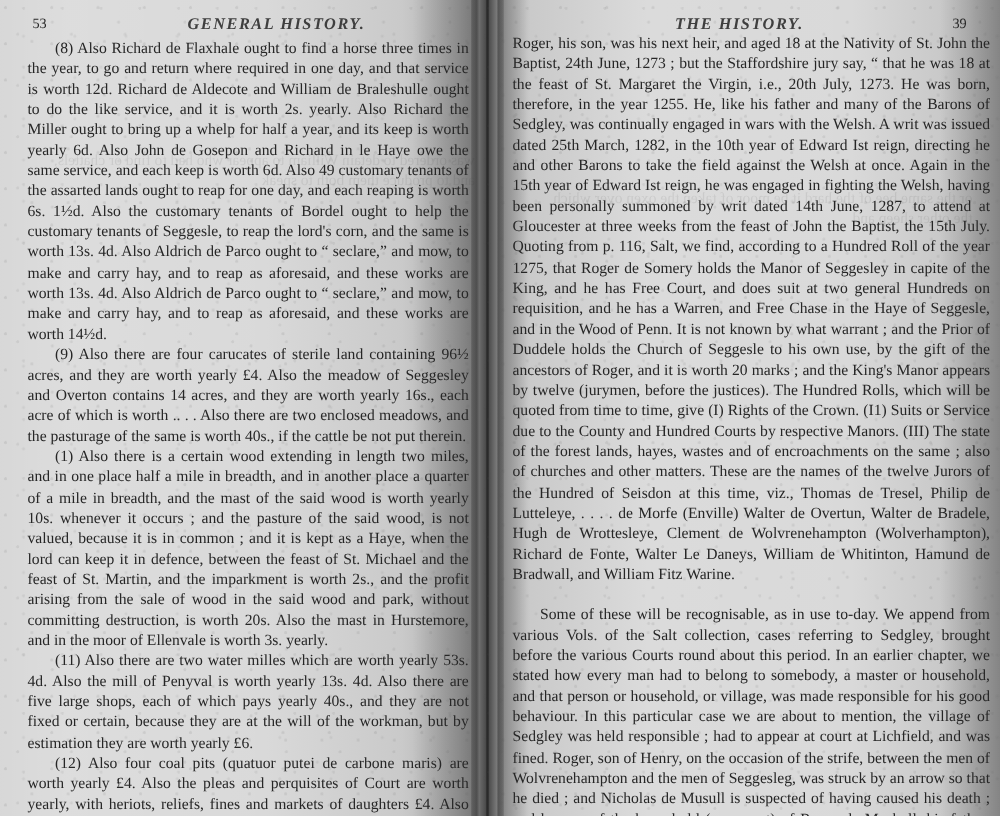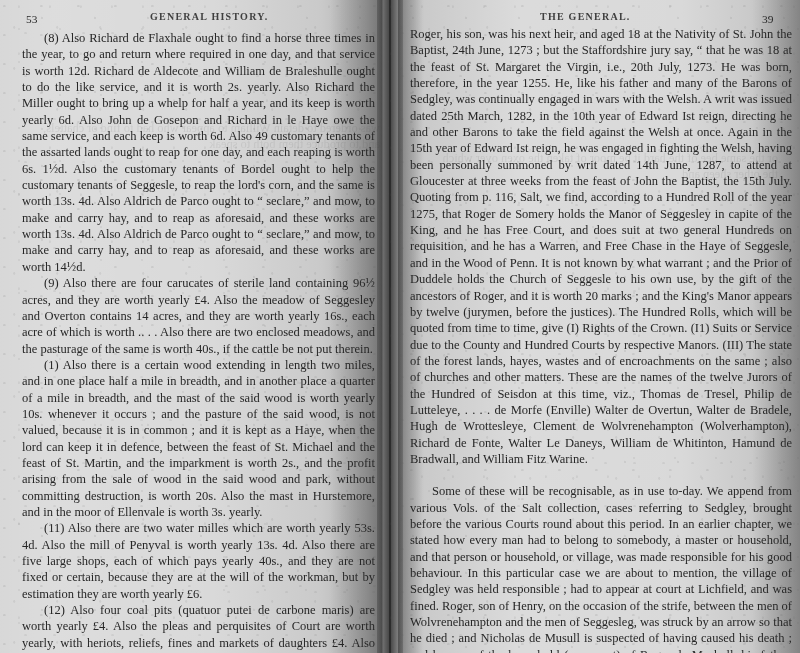--- a/index.html
+++ b/index.html
@@ -121,24 +121,25 @@
     text-justify: inter-word;
     -webkit-hyphens: none;
     hyphens: none;
   }
   .col.left  { left: 22px;  top: 30px; width: 353px; }
   .col.right { left: 410px; top: 26px; width: 382px; }
 
   .running-head {
     position: absolute;
     z-index: 5;
-    font-size: 10px;
+    font-size: 13px;
     letter-spacing: 1.25px;
     color: #404040;
     font-weight: 700;
+    font-style: italic;
   }
   .folio {
     position: absolute;
     z-index: 5;
     font-size: 11.4px;
     color: #2b2825;
   }
   #head-left   { left: 150px; top: 11px; }
   #folio-left  { left: 26px;  top: 13px; }
   #head-right  { left: 540px; top: 11px; }
@@ -183,21 +184,21 @@
 
   <div class="col left">
     <p>(8) Also Richard de Flaxhale ought to find a horse three times in the year, to go and return where required in one day, and that service is worth 12d. Richard de Aldecote and William de Braleshulle ought to do the like service, and it is worth 2s. yearly. Also Richard the Miller ought to bring up a whelp for half a year, and its keep is worth yearly 6d. Also John de Gosepon and Richard in le Haye owe the same service, and each keep is worth 6d. Also 49 customary tenants of the assarted lands ought to reap for one day, and each reaping is worth 6s. 1½d. Also the customary tenants of Bordel ought to help the customary tenants of Seggesle, to reap the lord's corn, and the same is worth 13s. 4d. Also Aldrich de Parco ought to “ seclare,” and mow, to make and carry hay, and to reap as aforesaid, and these works are worth 13s. 4d. Also Aldrich de Parco ought to “ seclare,” and mow, to make and carry hay, and to reap as aforesaid, and these works are worth 14½d.</p>
     <p>(9) Also there are four carucates of sterile land containing 96½ acres, and they are worth yearly £4. Also the meadow of Seggesley and Overton contains 14 acres, and they are worth yearly 16s., each acre of which is worth .. . . Also there are two enclosed meadows, and the pasturage of the same is worth 40s., if the cattle be not put therein.</p>
     <p>(1) Also there is a certain wood extending in length two miles, and in one place half a mile in breadth, and in another place a quarter of a mile in breadth, and the mast of the said wood is worth yearly 10s. whenever it occurs ; and the pasture of the said wood, is not valued, because it is in common ; and it is kept as a Haye, when the lord can keep it in defence, between the feast of St. Michael and the feast of St. Martin, and the imparkment is worth 2s., and the profit arising from the sale of wood in the said wood and park, without committing destruction, is worth 20s. Also the mast in Hurstemore, and in the moor of Ellenvale is worth 3s. yearly.</p>
     <p>(11) Also there are two water milles which are worth yearly 53s. 4d. Also the mill of Penyval is worth yearly 13s. 4d. Also there are five large shops, each of which pays yearly 40s., and they are not fixed or certain, because they are at the will of the workman, but by estimation they are worth yearly £6.</p>
     <p>(12) Also four coal pits (quatuor putei de carbone maris) are worth yearly £4. Also the pleas and perquisites of Court are worth yearly, with heriots, reliefs, fines and markets of daughters £4. Also the house and garden of Ellenvale are worth yearly 2s. Also there are 16 small shops, each of which pay yearly 4s. and they are all worth yearly 64s.</p>
 
   </div>
 
-  <div class="running-head" id="head-right">THE GENERAL.</div>
+  <div class="running-head" id="head-right">THE HISTORY.</div>
   <div class="folio" id="folio-right">39</div>
 
   <div class="col right">
     <p class="noindent">Roger, his son, was his next heir, and aged 18 at the Nativity of St. John the Baptist, 24th June, 1273 ; but the Staffordshire jury say, “ that he was 18 at the feast of St. Margaret the Virgin, i.e., 20th July, 1273. He was born, therefore, in the year 1255. He, like his father and many of the Barons of Sedgley, was continually engaged in wars with the Welsh. A writ was issued dated 25th March, 1282, in the 10th year of Edward Ist reign, directing he and other Barons to take the field against the Welsh at once. Again in the 15th year of Edward Ist reign, he was engaged in fighting the Welsh, having been personally summoned by writ dated 14th June, 1287, to attend at Gloucester at three weeks from the feast of John the Baptist, the 15th July. Quoting from p. 116, Salt, we find, according to a Hundred Roll of the year 1275, that Roger de Somery holds the Manor of Seggesley in capite of the King, and he has Free Court, and does suit at two general Hundreds on requisition, and he has a Warren, and Free Chase in the Haye of Seggesle, and in the Wood of Penn. It is not known by what warrant ; and the Prior of Duddele holds the Church of Seggesle to his own use, by the gift of the ancestors of Roger, and it is worth 20 marks ; and the King's Manor appears by twelve (jurymen, before the justices). The Hundred Rolls, which will be quoted from time to time, give (I) Rights of the Crown. (I1) Suits or Service due to the County and Hundred Courts by respective Manors. (III) The state of the forest lands, hayes, wastes and of encroachments on the same ; also of churches and other matters. These are the names of the twelve Jurors of the Hundred of Seisdon at this time, viz., Thomas de Tresel, Philip de Lutteleye, . . . . de Morfe (Enville) Walter de Overtun, Walter de Bradele, Hugh de Wrottesleye, Clement de Wolvrenehampton (Wolverhampton), Richard de Fonte, Walter Le Daneys, William de Whitinton, Hamund de Bradwall, and William Fitz Warine.</p>
     <p style="margin-top:16px">Some of these will be recognisable, as in use to-day. We append from various Vols. of the Salt collection, cases referring to Sedgley, brought before the various Courts round about this period. In an earlier chapter, we stated how every man had to belong to somebody, a master or household, and that person or household, or village, was made responsible for his good behaviour. In this particular case we are about to mention, the village of Sedgley was held responsible ; had to appear at court at Lichfield, and was fined. Roger, son of Henry, on the occasion of the strife, between the men of Wolvrenehampton and the men of Seggesleg, was struck by an arrow so that he died ; and Nicholas de Musull is suspected of having caused his death ; and he was of the household (manupast) of Roger de Mushull, his father. Roger is</p>
   </div>
 
   <div class="edge-shade l"></div>
   <div class="edge-shade rl"></div>
   <div class="edge-shade r"></div>

